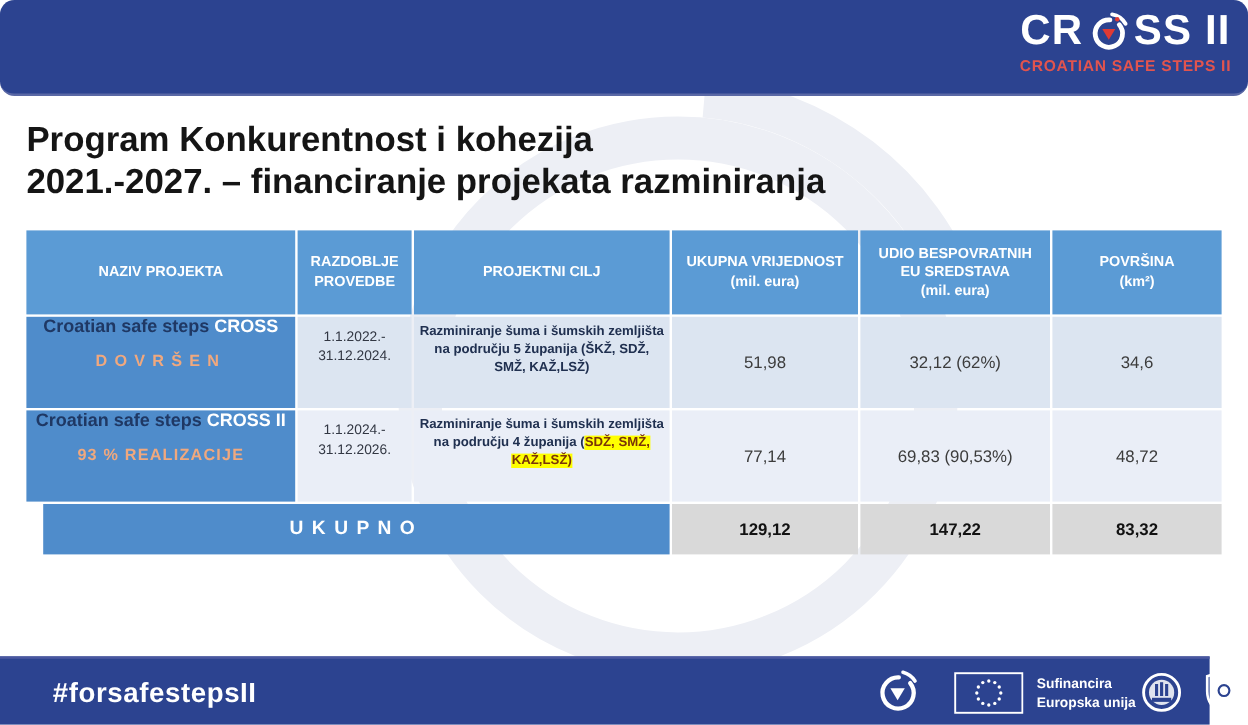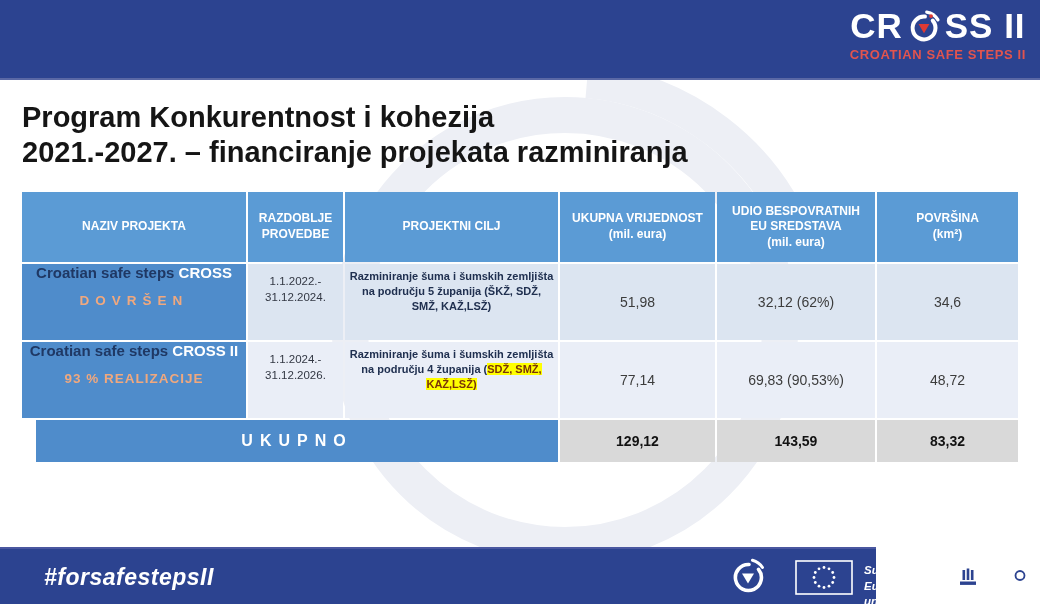--- a/index.html
+++ b/index.html
@@ -2,21 +2,21 @@
 <html><head>
 <meta charset="utf-8">
 <style>
   * { margin:0; padding:0; box-sizing:border-box; }
   html,body { width:1040px; height:604px; overflow:hidden; background:#ffffff;
               font-family:"Liberation Sans","DejaVu Sans",sans-serif; }
   .stage { position:relative; width:1040px; height:604px; background:#ffffff; }
 
   
   .topbar { position:absolute; left:0; top:0; width:1040px; height:80px;
-            background:#2C4390; border-bottom:2px solid #5A68A5; z-index:3; }
+            background:#2C4390; border-bottom:2px solid #5A68A5; z-index:3;border-radius:12px; }
   .brand { position:absolute; right:14px; top:6px; display:flex; flex-direction:column; align-items:center; }
   .brand-main { display:flex; align-items:center; color:#ffffff; font-weight:bold;
                 font-size:35px; letter-spacing:1px; line-height:40px; }
   .brand-o { width:38px; height:40px; margin:0 2px; }
   .brand-sub { font-size:13px; font-weight:bold; color:#E2544E; letter-spacing:0.6px; margin-top:1px; }
 
   
   .watermark { position:absolute; left:0; top:0; z-index:0; pointer-events:none; }
 
   
@@ -43,22 +43,22 @@
                  line-height:1.4; white-space:pre-line; }
   .goal-cell { display:block; padding:5px 4px; font-size:11px; font-weight:bold;
                color:#203050; line-height:1.35;text-align:center; }
   .hl { background:#FFFF00; color:#7A3408; }
   .num { font-size:14px; color:#3C3C3C; }
   .total-label { grid-column:1 / span 3; background:#4F8CCB; color:#ffffff;
                  font-weight:bold; font-size:16px; letter-spacing:7px;margin-left:14px; }
   .total-num { background:#D9D9D9; font-weight:bold; font-size:14px; color:#121212; }
 
   
-  .footer { position:absolute; left:0; bottom:0; width:876px; height:57px;
-            background:#2C4390; border-top:2px solid #4A57A0; z-index:3;font-style:italic; }
+  .footer { position:absolute; left:0; bottom:0; width:1008px; height:57px;
+            background:#2C4390; border-top:2px solid #4A57A0; z-index:3; }
   .hashtag { position:absolute; left:44px; top:15px; color:#ffffff; font-weight:bold;
              font-size:23px; letter-spacing:0.5px; }
   .f-icon { position:absolute; }
   .eu-flag { left:795px; top:11px; }
   .eu-text { position:absolute; left:864px; top:14px; color:#ffffff; font-weight:bold;
              font-size:11.5px; line-height:1.35; white-space:pre-line; }
 </style>
 </head>
 <body>
 
@@ -129,21 +129,21 @@
 31.12.2026.</div>
     <div class="cell goal-cell r2">
       <span>Razminiranje šuma i šumskih zemljišta na području 4 županija (</span><span class="hl">SDŽ, SMŽ, KAŽ,LSŽ)</span>
     </div>
     <div class="cell num r2">77,14</div>
     <div class="cell num r2">69,83 (90,53%)</div>
     <div class="cell num r2">48,72</div>
 
     <div class="cell total-label">UKUPNO</div>
     <div class="cell total-num">129,12</div>
-    <div class="cell total-num">143,59</div>
+    <div class="cell total-num">147,22</div>
     <div class="cell total-num">83,32</div>
   </div>
 
   <div class="footer">
     <div class="hashtag">#forsafestepsII</div>
 
     <svg class="f-icon" style="left:728px; top:8px;" width="40" height="40" viewBox="0 0 40 40">
       <path d="M21,7.5 A13,13 0 1 0 30.5,12.3" fill="none" stroke="#ffffff" stroke-width="3.6" stroke-linecap="round"></path>
       <path d="M24.5,3.2 A17,17 0 0 1 34.5,10.5" fill="none" stroke="#ffffff" stroke-width="3" stroke-linecap="round"></path>
       <polygon points="14,16.5 26,16.5 20,26.5" fill="#ffffff"></polygon>

